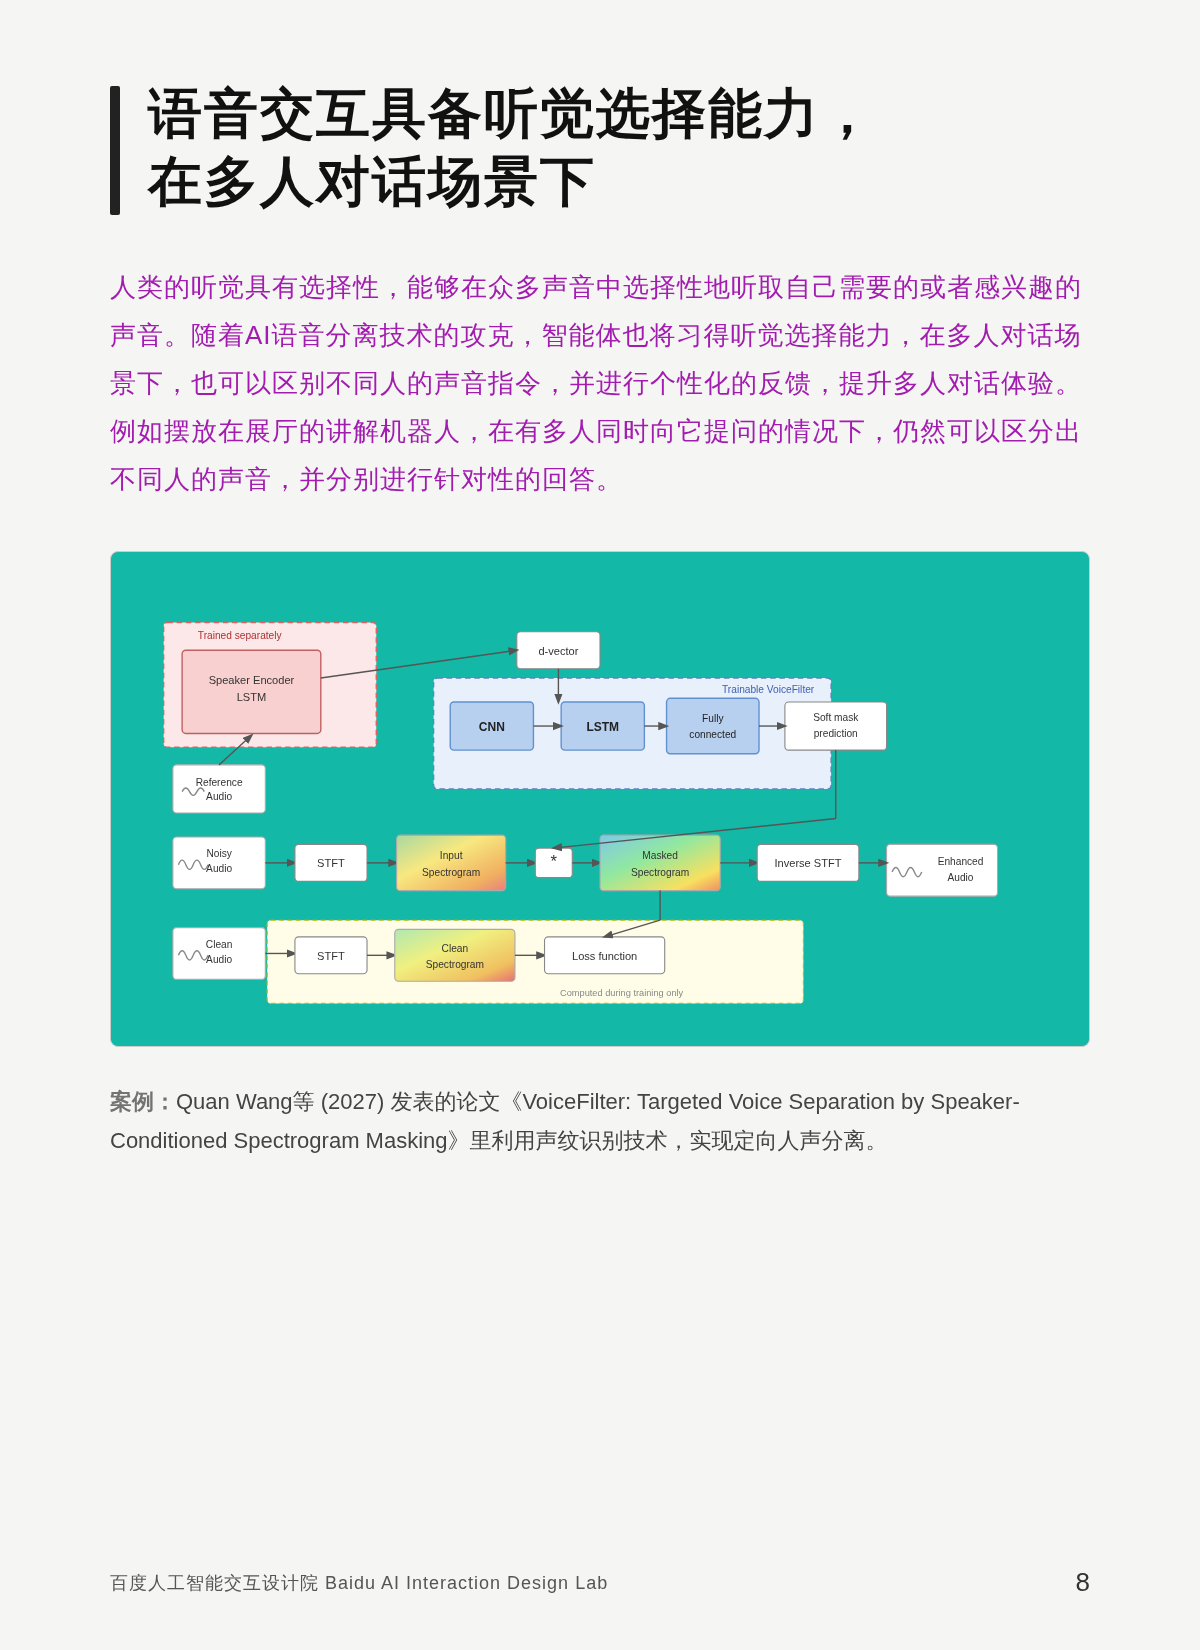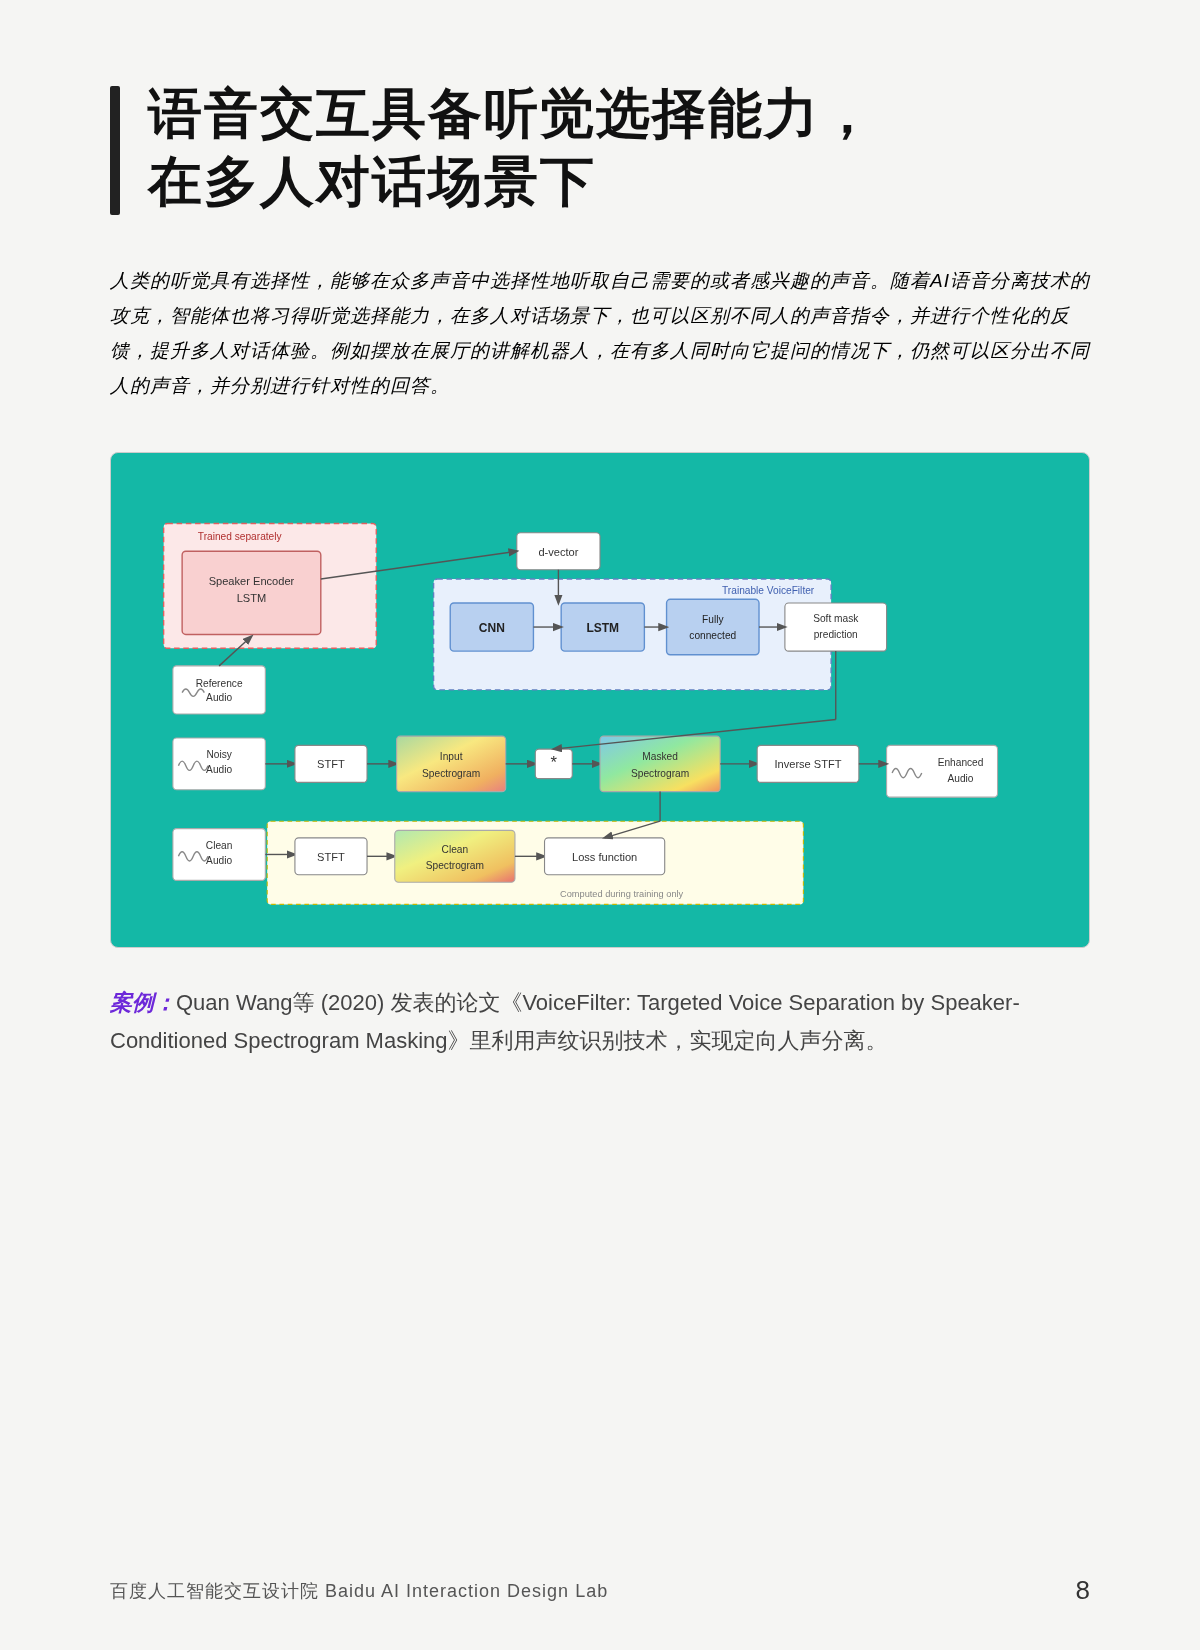--- a/index.html
+++ b/index.html
@@ -33,52 +33,50 @@
       align-self: stretch;
     }
     .title-text {
       font-size: 54px;
       font-weight: 900;
       line-height: 1.25;
       color: #111;
       letter-spacing: 2px;
     }
     .body-text {
-      font-size: 19px;
+      font-size: 26px;
       line-height: 1.85;
-      color: #000000;
+      color: #a21caf;
       margin-bottom: 48px;
       letter-spacing: 1px;
-      font-style: italic;
     }
     .diagram-container {
       background: #14b8a6;
       border: 1.5px solid #ccc;
       border-radius: 8px;
       padding: 38px 36px 32px 36px;
       margin-bottom: 36px;
     }
     .diagram-svg {
       width: 100%;
       height: 420px;
     }
     .caption {
       font-size: 22px;
       line-height: 1.75;
       color: #444;
       margin-bottom: 0;
     }
     .caption-label {
       font-weight: 700;
-      color: #6d28d9;
-      font-style: italic;
+      color: #737373;
     }
     .footer {
       position: absolute;
-      bottom: 44px;
+      bottom: 52px;
       left: 0;
       right: 0;
       display: flex;
       justify-content: space-between;
       align-items: center;
       padding: 0 110px;
     }
     .footer-left {
       font-size: 18px;
       color: #555;
@@ -243,21 +241,21 @@
           <stop offset="0%" stop-color="#b0e8b0"></stop>
           <stop offset="40%" stop-color="#f0f080"></stop>
           <stop offset="80%" stop-color="#f0c060"></stop>
           <stop offset="100%" stop-color="#e87070"></stop>
         </linearGradient>
       </defs>
     </svg>
   </div>
 
   <div class="caption">
-    <span class="caption-label">案例：</span><span>Quan Wang等 (2020) 发表的论文《VoiceFilter: Targeted Voice Separation by Speaker-Conditioned Spectrogram Masking》里利用声纹识别技术，实现定向人声分离。</span>
+    <span class="caption-label">案例：</span><span>Quan Wang等 (2027) 发表的论文《VoiceFilter: Targeted Voice Separation by Speaker-Conditioned Spectrogram Masking》里利用声纹识别技术，实现定向人声分离。</span>
   </div>
 
   <div class="footer">
     <div class="footer-left">百度人工智能交互设计院   Baidu AI Interaction Design Lab</div>
     <div class="footer-right">8</div>
   </div>
 
 </div>
 
 </body></html>

